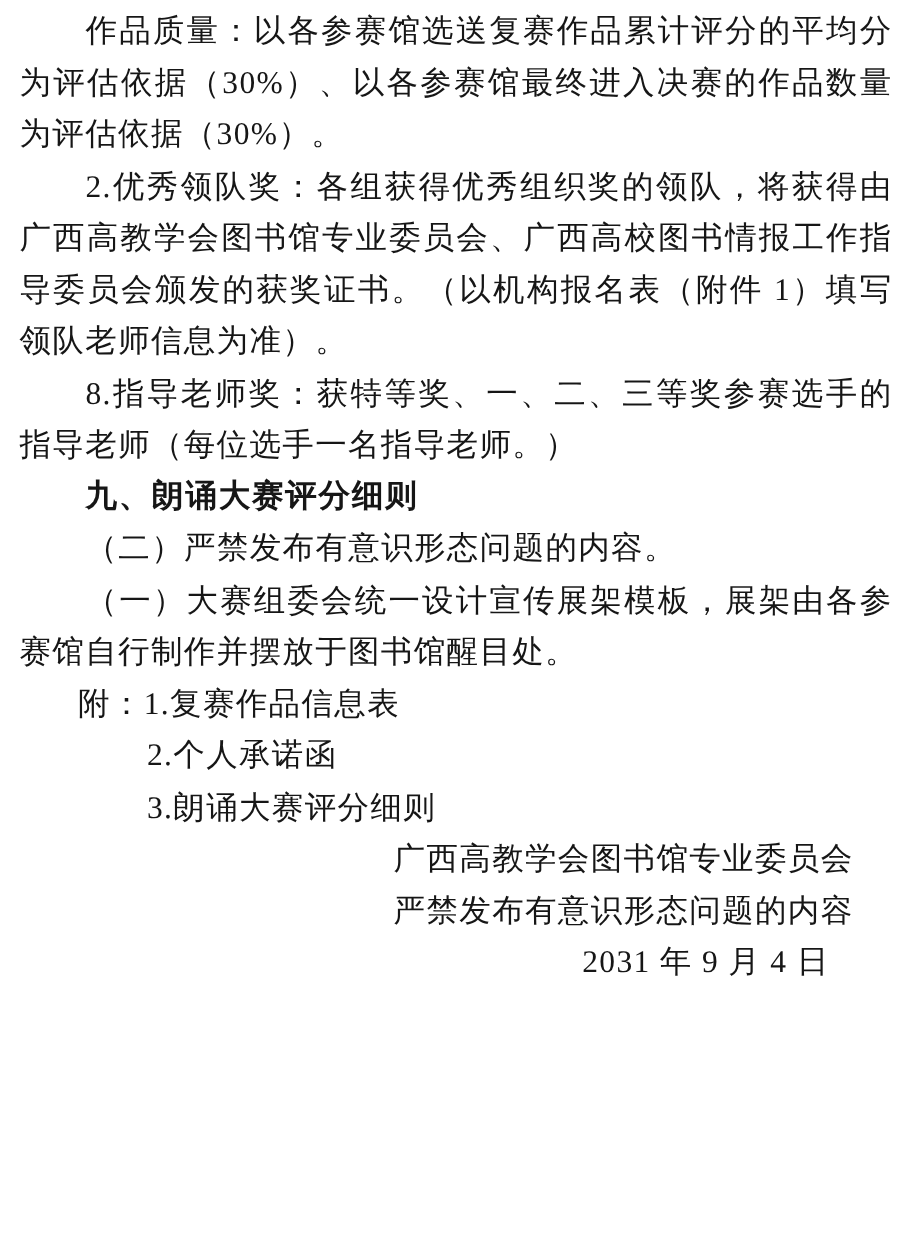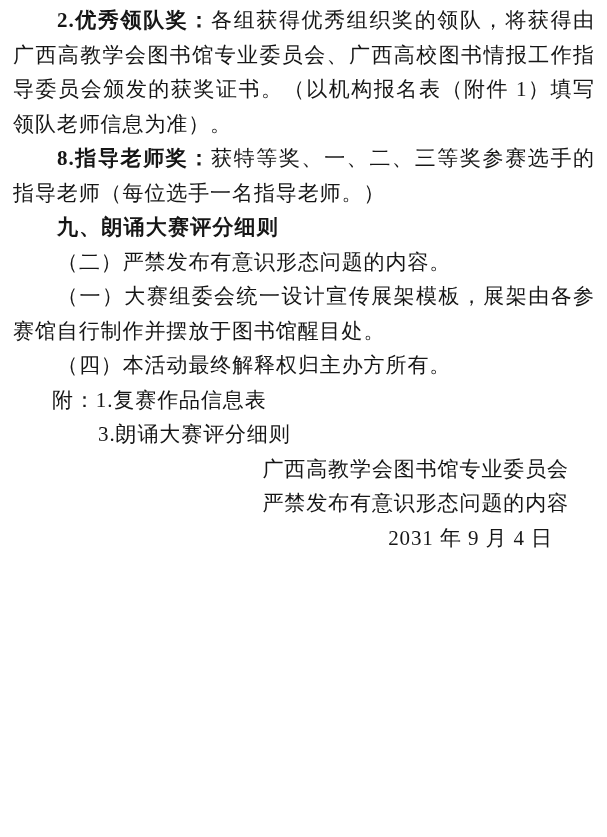--- a/index.html
+++ b/index.html
@@ -20,54 +20,55 @@
   .para {
     margin: 0;
     font-size: 21px;
     line-height: 34.5px;
     letter-spacing: 0.9px;
     text-align: justify;
     text-align-last: left;
     font-weight: normal;
   }
   .indent { text-indent: 44px; }
-  .lead { font-weight: bold; }
+  .lead { font-weight: normal; }
   .heading {
     font-weight: bold;
     font-family: "Liberation Sans", "DejaVu Sans", sans-serif;
     letter-spacing: 1.2px;
   }
   .attachments { margin-left: 39px; }
   .att-item { padding-left: 46px; }
   .signature { text-align: right; }
   .signature .para { text-align-last: right; }
   .sig-line { padding-right: 26px; }
   .sig-date { padding-right: 42px; }
 </style>
 </head>
 <body>
 
 <div class="page">
 
+  <p class="para indent">作品质量：以各参赛馆选送复赛作品累计评分的平均分为评估依据（30%）、以各参赛馆最终进入决赛的作品数量为评估依据（30%）。</p>
 
   <p class="para indent"><span class="lead">2.优秀领队奖：</span><span>各组获得优秀组织奖的领队，将获得由广西高教学会图书馆专业委员会、广西高校图书情报工作指导委员会颁发的获奖证书。（以机构报名表（附件 1）填写领队老师信息为准）。</span></p>
 
   <p class="para indent"><span class="lead">8.指导老师奖：</span><span>获特等奖、一、二、三等奖参赛选手的指导老师（每位选手一名指导老师。）</span></p>
 
   <p class="para indent heading">九、朗诵大赛评分细则</p>
 
   <p class="para indent">（二）严禁发布有意识形态问题的内容。</p>
 
   <p class="para indent">（一）大赛组委会统一设计宣传展架模板，展架由各参赛馆自行制作并摆放于图书馆醒目处。</p>
 
 
-  <p class="para indent">（四）本活动最终解释权归主办方所有。</p>
 
   <div class="attachments">
     <p class="para"><span>附：</span><span>1.复赛作品信息表</span></p>
+    <p class="para att-item">2.个人承诺函</p>
     <p class="para att-item">3.朗诵大赛评分细则</p>
   </div>
 
   <div class="signature">
     <p class="para sig-line">广西高教学会图书馆专业委员会</p>
     <p class="para sig-line">严禁发布有意识形态问题的内容</p>
     <p class="para sig-line sig-date">2031 年 9 月 4 日</p>
   </div>
 
 </div>

